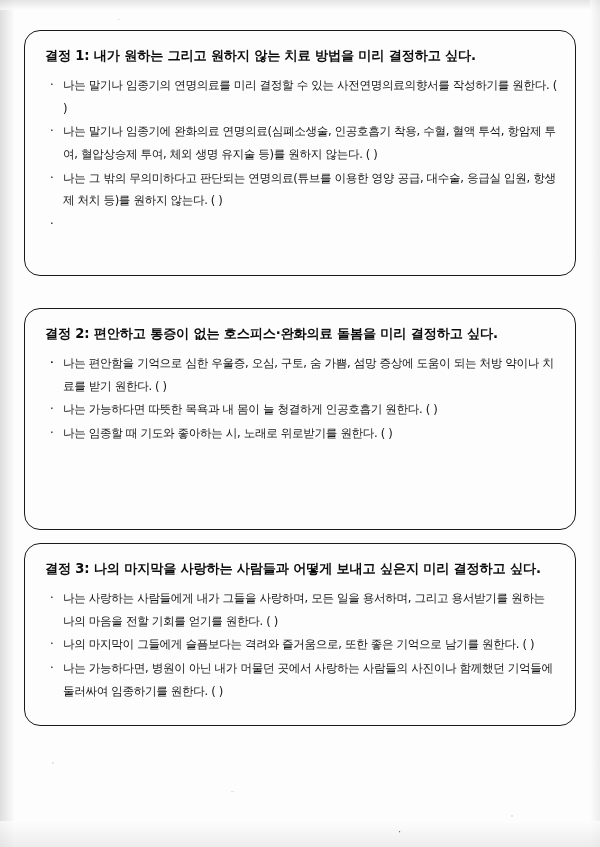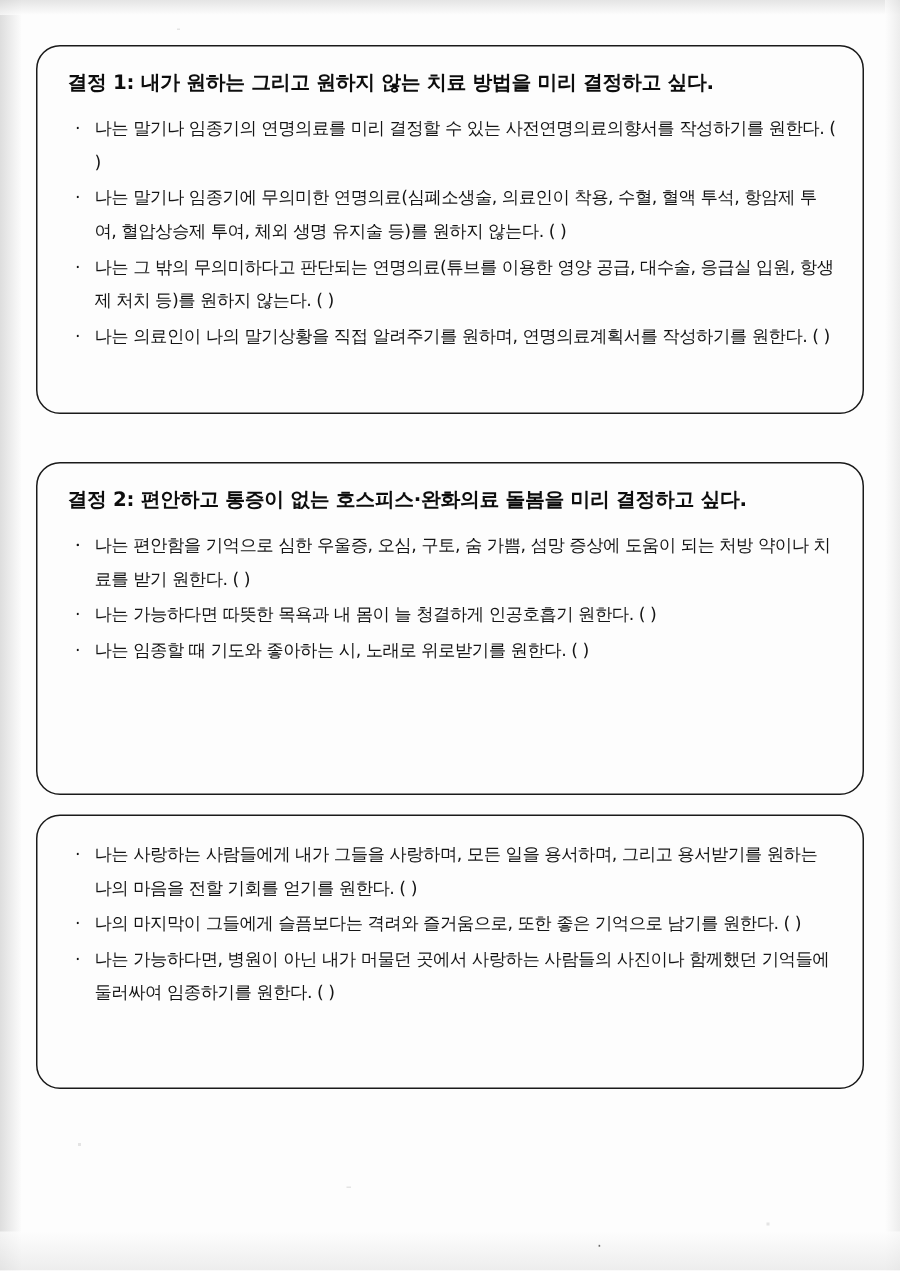--- a/index.html
+++ b/index.html
@@ -148,29 +148,28 @@
 
     <section class="card card-1">
       <div class="card-title">결정 1: 내가 원하는 그리고 원하지 않는 치료 방법을 미리 결정하고 싶다.</div>
       <ul class="items">
         <li class="item">
           <span class="bullet">·</span>
           <span class="item-text">나는 말기나 임종기의 연명의료를 미리 결정할 수 있는 사전연명의료의향서를 작성하기를 원한다. (     )</span>
         </li>
         <li class="item">
           <span class="bullet">·</span>
-          <span class="item-text">나는 말기나 임종기에 무의미한 연명의료(심폐소생술, 의료인이 착용, 수혈, 혈액 투석, 항암제 투여, 혈압상승제 투여, 체외 생명 유지술 등)를 원하지 않는다. (     )</span>
+          <span class="item-text">나는 말기나 임종기에 완화의료 연명의료(심폐소생술, 인공호흡기 착용, 수혈, 혈액 투석, 항암제 투여, 혈압상승제 투여, 체외 생명 유지술 등)를 원하지 않는다. (     )</span>
         </li>
         <li class="item">
           <span class="bullet">·</span>
           <span class="item-text">나는 그 밖의 무의미하다고 판단되는 연명의료(튜브를 이용한 영양 공급, 대수술, 응급실 입원, 항생제 처치 등)를 원하지 않는다. (     )</span>
         </li>
         <li class="item">
           <span class="bullet">·</span>
-          <span class="item-text">나는 의료인이 나의 말기상황을 직접 알려주기를 원하며, 연명의료계획서를 작성하기를 원한다. (     )</span>
         </li>
       </ul>
     </section>
 
     <section class="card card-2">
       <div class="card-title">결정 2: 편안하고 통증이 없는 호스피스·완화의료 돌봄을 미리 결정하고 싶다.</div>
       <ul class="items">
         <li class="item">
           <span class="bullet">·</span>
         </li>
@@ -183,20 +182,21 @@
           <span class="item-text">나는 가능하다면 따뜻한 목욕과 내 몸이 늘 청결하게 인공호흡기 원한다. (     )</span>
         </li>
         <li class="item">
           <span class="bullet">·</span>
           <span class="item-text">나는 임종할 때 기도와 좋아하는 시, 노래로 위로받기를 원한다. (     )</span>
         </li>
       </ul>
     </section>
 
     <section class="card card-3">
+      <div class="card-title">결정 3: 나의 마지막을 사랑하는 사람들과 어떻게 보내고 싶은지 미리 결정하고 싶다.</div>
       <ul class="items">
         <li class="item">
           <span class="bullet">·</span>
           <span class="item-text">나는 사랑하는 사람들에게 내가 그들을 사랑하며, 모든 일을 용서하며, 그리고 용서받기를 원하는 나의 마음을 전할 기회를 얻기를 원한다. (     )</span>
         </li>
         <li class="item">
           <span class="bullet">·</span>
           <span class="item-text">나의 마지막이 그들에게 슬픔보다는 격려와 즐거움으로, 또한 좋은 기억으로 남기를 원한다. (     )</span>
         </li>
         <li class="item">

